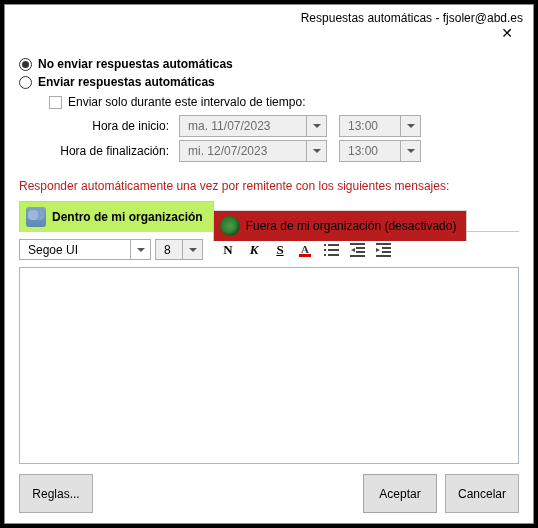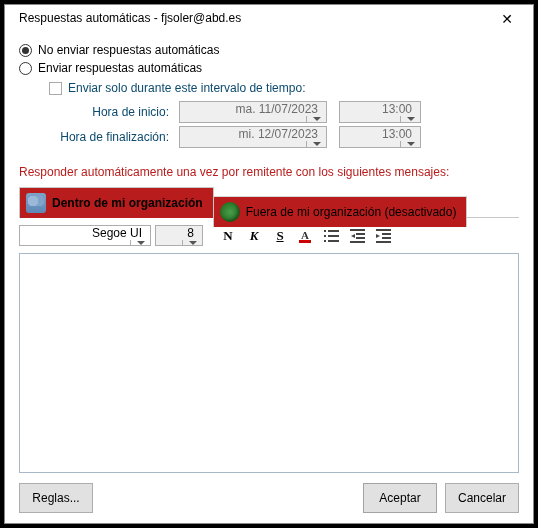--- a/index.html
+++ b/index.html
@@ -14,23 +14,24 @@
     .window {
       background: #fff;
       width: 100%;
       height: 100%;
       border: 1px solid #888;
       display: flex;
       flex-direction: column;
     }
     .titlebar {
       display: flex;
-      align-items: flex-start;
-      padding: 6px 10px 6px 14px;
+      align-items: flex-end;
+      padding: 6px 10px 6px 22px;
       font-size: 12px;
+      flex-direction: column;
     }
     .titlebar-text { flex: 1; }
     .close-btn {
       width: 32px;
       text-align: center;
       font-size: 14px;
       cursor: pointer;
     }
     .content {
       padding: 8px 14px 10px 14px;
@@ -52,47 +53,46 @@
       background: #fff;
     }
     .radio.checked::after {
       content: "";
       position: absolute;
       width: 7px; height: 7px;
       background: #333;
       border-radius: 50%;
       top: 2px; left: 2px;
     }
-    .bold { font-weight: normal; }
+    .bold { font-weight: bold; }
     .indent-block { margin-left: 30px; margin-top: 4px; }
     .check-row { display: flex; align-items: center; margin-bottom: 6px; }
     .checkbox {
       width: 13px; height: 13px;
       border: 1px solid #aaa;
       background: #fff;
       margin-right: 6px;
     }
-    .disabled-text { color: #0c4a6e; }
+    .disabled-text { color: #000000; }
     .time-row {
       display: flex;
       align-items: center;
       margin: 3px 0;
     }
     .time-label {
       width: 130px;
       text-align: right;
       padding-right: 10px;
     }
     .combo {
       display: flex;
-      align-items: flex-end;
+      align-items: center;
       border: 1px solid #adadad;
       background: #efefef;
       height: 22px;
-      flex-direction: column;
     }
     .combo-text {
       padding: 0 8px;
       flex: 1;
       color: #6d6d6d;
     }
     .combo-btn {
       width: 20px;
       height: 100%;
       display: flex;
@@ -113,21 +113,21 @@
       display: flex;
       align-items: flex-end;
       margin-top: 4px;
     }
     .tab {
       display: flex;
       align-items: center;
       padding: 5px 10px 5px 6px;
       border: 1px solid #c8c8c8;
       border-bottom: none;
-      background: #b91c1c;
+      background: #bef264;
       margin-right: -1px;
       position: relative;
     }
     .tab.inactive {
       background: #b91c1c;
       border-top-color: #d8d8d8;
       top: 9px;
     }
     .tab.active {
       z-index: 2;
@@ -198,21 +198,21 @@
     }
     .footer {
       display: flex;
       align-items: center;
       margin-top: 10px;
       gap: 8px;
     }
     .footer-spacer { flex: 1; }
     .btn {
       min-width: 74px;
-      height: 30px;
+      height: 39px;
       border: 1px solid #adadad;
       background: #e1e1e1;
       font-size: 12px;
       cursor: pointer;
       padding: 4px 10px;
     }
     .btn.default { border: 1px solid #a3a3a3; }
   </style>
 </head>
 <body>

